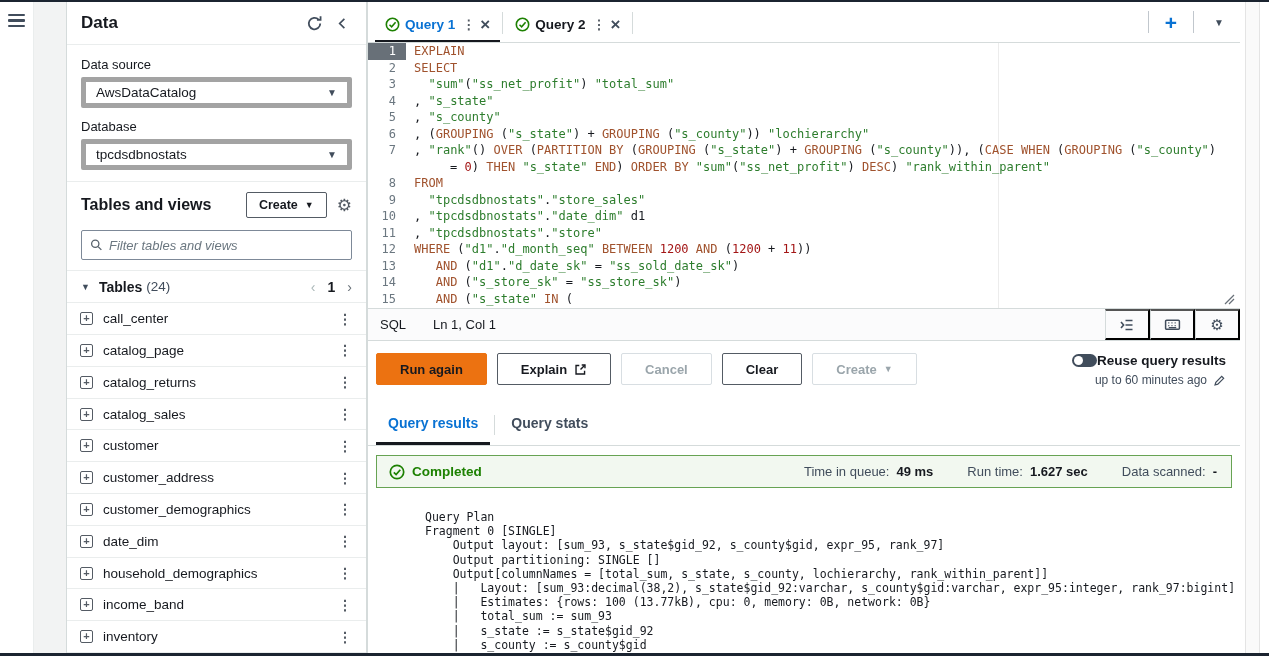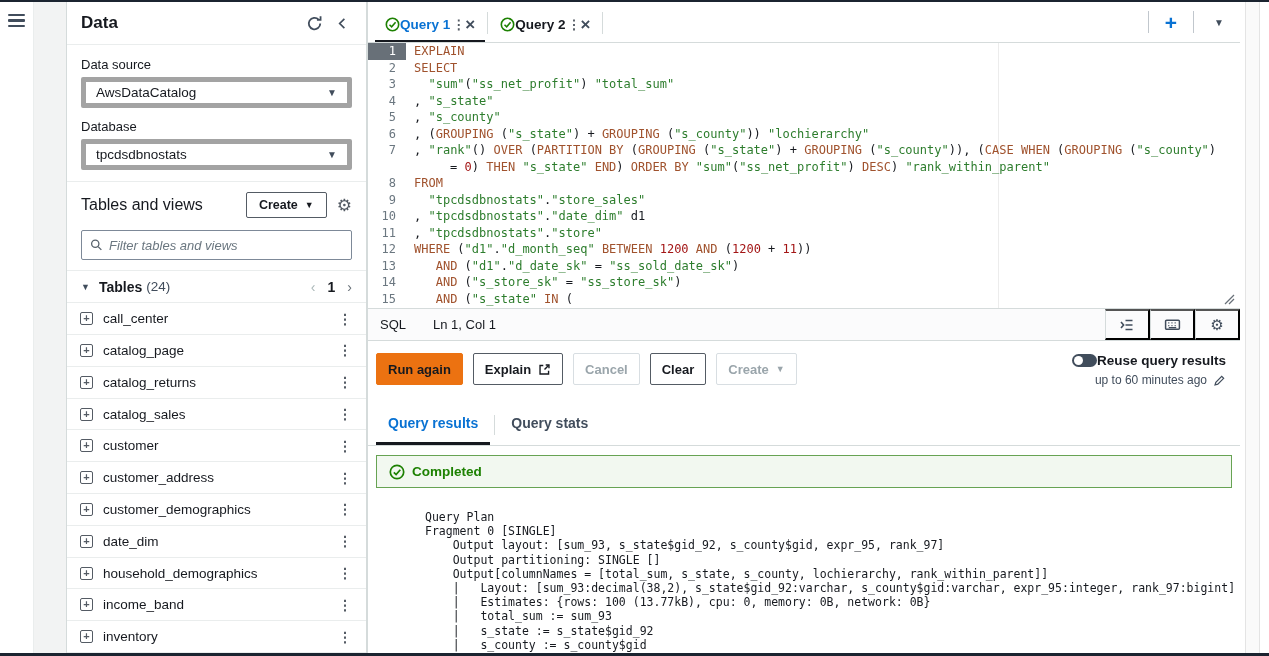--- a/index.html
+++ b/index.html
@@ -18,21 +18,21 @@
   .sb-header { display:flex; align-items:center; height:47px; padding:0 14px; border-bottom:1px solid #eaeded; }
   .sb-title { font-size:17px; font-weight:bold; }
   .sb-header .spacer { flex:1; }
   .icon-btn { background:none; border:none; cursor:pointer; padding:2px; display:flex; align-items:center; }
   .sb-body { padding:12px 14px 0 14px; }
   .field-label { font-size:13px; margin-bottom:5px; }
   .select { display:flex; align-items:center; height:31px; border:5px solid #a3a3a3; border-radius:2px; padding:0 10px; font-size:13.5px; margin-bottom:11px; cursor:pointer; background:#fff; }
   .select .caret { margin-left:auto; font-size:10px; color:#414d5c; }
   .sb-divider { border-top:1px solid #eaeded; margin:4px -14px 0 -14px; }
   .tv-row { display:flex; align-items:center; height:46px; }
-  .tv-title { font-size:16px; font-weight:normal; }
+  .tv-title { font-size:16px; font-weight:bold; }
   .btn-create { margin-left:auto; border:1px solid #545b64; border-radius:2px; background:#fff; font-weight:bold; font-size:12.5px; color:#16191f; padding:5px 12px; cursor:pointer; display:flex; align-items:center; gap:7px; }
   .btn-create .caret { font-size:9px; color:#16191f; }
   .gear { font-size:17px; color:#545b64; margin-left:10px; cursor:pointer; line-height:1; }
   .filter-box { display:flex; align-items:center; border:1px solid #7d8998; border-radius:2px; height:30px; padding:0 8px; gap:6px; margin:2px 0 10px 0; }
   .filter-box input { border:none; outline:none; width:100%; font-size:13px; font-style:italic; color:#56606a; font-family:"Liberation Sans",sans-serif; background:transparent; }
   .filter-box input::placeholder { color:#6b7780; font-style:italic; }
   .tables-head { display:flex; align-items:center; height:33px; border-top:1px solid #eaeded; border-bottom:1px solid #eaeded; margin:0 -14px; padding:0 14px; }
   .tri { font-size:9px; color:#414d5c; margin-right:9px; cursor:pointer; }
   .tables-label { font-weight:bold; font-size:14px; }
   .tables-count { font-size:13.5px; color:#414d5c; margin-left:4px; }
@@ -43,21 +43,21 @@
   .tables-list { margin:0 -14px; overflow:hidden; flex:1; }
   .t-row { display:flex; align-items:center; height:31.8px; padding:0 14px 0 13px; border-bottom:1px solid #eaeded; cursor:pointer; background:#fff; }
   .sq-plus { width:13px; height:13px; border:1.4px solid #545b64; border-radius:2px; color:#545b64; font-size:11px; font-weight:bold; line-height:10px; text-align:center; margin-right:10px; flex-shrink:0; }
   .t-name { font-size:13.5px; }
   .kebab { margin-left:auto; color:#545b64; font-size:14px; font-weight:bold; letter-spacing:0; cursor:pointer; line-height:1; }
 
   
   .main { flex:1; display:flex; flex-direction:column; min-width:0; background:#fff; }
 
   .tabbar { height:41px; border-bottom:1px solid #d5dbdb; display:flex; align-items:stretch; padding-left:7px; }
-  .qtab { display:flex; align-items:center; gap:0; padding:0 10px; cursor:pointer; border-bottom:2px solid transparent; margin-top:6px; }
+  .qtab { display:flex; align-items:center; gap:5px; padding:0 10px; cursor:pointer; border-bottom:2px solid transparent; margin-top:6px; }
   .qtab.active { border-bottom-color:#16191f; }
   .qtab .qlabel { font-size:13.5px; font-weight:bold; color:#16191f; }
   .qtab.active .qlabel { color:#0972d3; }
   .qtab .kebab { margin-left:2px; font-size:13px; }
   .qtab .close { font-size:17px; font-weight:bold; color:#414d5c; line-height:1; }
   .tab-div { width:1px; background:#d5dbdb; margin:10px 2px 8px 2px; }
   .tab-right { margin-left:auto; display:flex; align-items:center; padding-right:6px; }
   .vr { width:1px; height:22px; background:#c1c7cd; margin:0 10px; }
   .plus-btn { color:#0972d3; font-size:21px; font-weight:bold; background:none; border:none; cursor:pointer; padding:0 6px; line-height:1; }
   .tab-menu { background:none; border:none; cursor:pointer; color:#414d5c; font-size:10px; padding:0 10px; }
@@ -77,21 +77,21 @@
 
   
   .statusbar { height:33px; border-top:1px solid #d5dbdb; border-bottom:1px solid #d5dbdb; background:#fbfbfc; display:flex; align-items:center; padding-left:12px; font-size:13px; }
   .sb-lang { margin-right:27px; }
   .sicons { margin-left:auto; display:flex; height:100%; }
   .sicon { width:45px; display:flex; align-items:center; justify-content:center; border-left:1px solid #d5dbdb; cursor:pointer; background:none; }
   .sicon .gchar { font-size:15px; color:#414d5c; line-height:1; }
 
   
   .actions { height:63px; display:flex; align-items:flex-start; padding:12px 8px 0 8px; position:relative; }
-  .btn { height:32px; border-radius:2px; font-size:13px; font-weight:bold; font-family:"Liberation Sans",sans-serif; padding:0 11px; margin-right:10px; cursor:pointer; display:flex; align-items:center; gap:7px; background:#fff; border:1px solid #545b64; color:#16191f; }
+  .btn { height:32px; border-radius:2px; font-size:13px; font-weight:bold; font-family:"Liberation Sans",sans-serif; padding:0 23px; margin-right:10px; cursor:pointer; display:flex; align-items:center; gap:7px; background:#fff; border:1px solid #545b64; color:#16191f; }
   .btn.primary { background:#ec7211; border-color:#ec7211; }
   .btn.disabled { border-color:#d8dee2; color:#9aa5ab; cursor:default; }
   .btn .caret { font-size:9px; }
   .reuse { margin-left:auto; text-align:right; padding-right:6px; }
   .reuse-row { display:flex; align-items:center; justify-content:flex-end; gap:0; }
   .toggle { width:25px; height:13px; border-radius:7px; background:#414d5c; position:relative; cursor:pointer; flex-shrink:0; }
   .toggle::after { content:""; position:absolute; left:2px; top:2px; width:9px; height:9px; border-radius:50%; background:#fff; }
   .reuse-label { font-size:13.5px; font-weight:bold; }
   .reuse-note { font-size:12px; color:#414d5c; margin-top:5px; display:flex; align-items:center; justify-content:flex-end; gap:6px; }
 
@@ -424,20 +424,34 @@
         </div>
 
       <div class="banner">
         <span class="banner-status">
           <svg width="16" height="16" viewBox="0 0 16 16">
               <circle cx="8" cy="8" r="6.7" fill="none" stroke="#1d8102" stroke-width="1.7"></circle>
               <polyline points="4.8,8.3 7.1,10.5 11.3,5.7" fill="none" stroke="#1d8102" stroke-width="1.7"></polyline>
             </svg>
           <span>Completed</span>
         </span>
+        <span class="banner-stats" id="banner-stats">
+            <span class="stat">
+              <span>Time in queue:</span>
+              <b>49 ms</b>
+            </span>
+            <span class="stat">
+              <span>Run time:</span>
+              <b>1.627 sec</b>
+            </span>
+            <span class="stat">
+              <span>Data scanned:</span>
+              <b>-</b>
+            </span>
+          </span>
       </div>
 
       <div class="plan-wrap">
         <pre class="plan" id="plan">Query Plan
 Fragment 0 [SINGLE]
     Output layout: [sum_93, s_state$gid_92, s_county$gid, expr_95, rank_97]
     Output partitioning: SINGLE []
     Output[columnNames = [total_sum, s_state, s_county, lochierarchy, rank_within_parent]]
     |   Layout: [sum_93:decimal(38,2), s_state$gid_92:varchar, s_county$gid:varchar, expr_95:integer, rank_97:bigint]
     |   Estimates: {rows: 100 (13.77kB), cpu: 0, memory: 0B, network: 0B}

